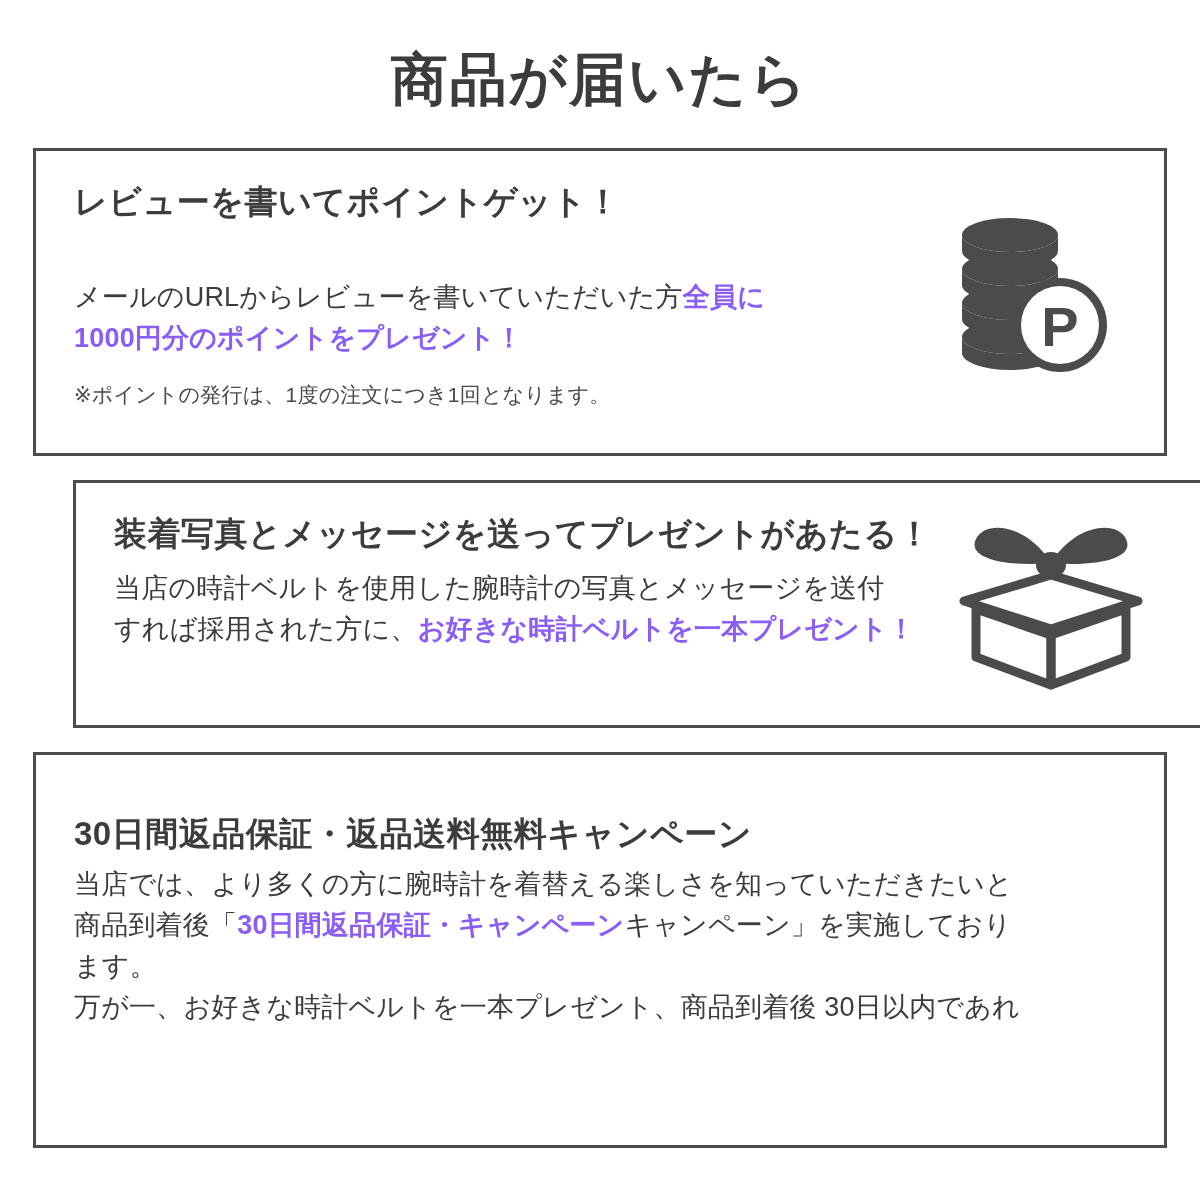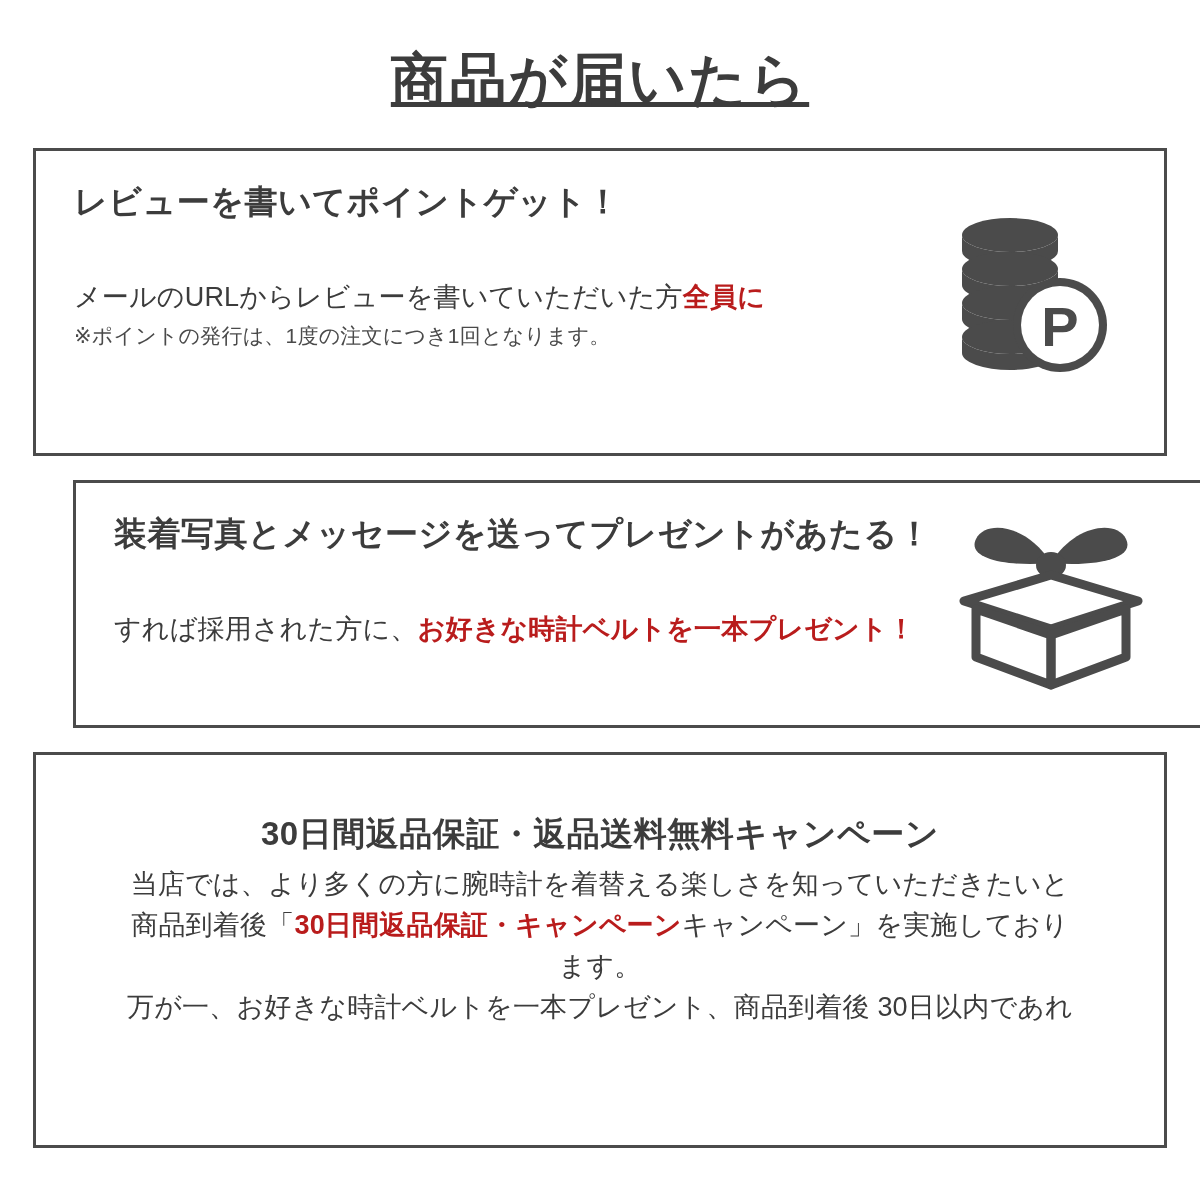--- a/index.html
+++ b/index.html
@@ -24,21 +24,20 @@
   
   .page-title {
     text-align: center;
     font-size: 57px;
     font-weight: bold;
     color: #3c3c3c;
     letter-spacing: 2px;
     margin: 0;
     padding-top: 48px;
     line-height: 1.1;
-    text-decoration: underline;
   }
 
   
   .card {
     position: absolute;
     left: 33px;
     width: 1134px;
     box-sizing: border-box;
     border: 3px solid #4b4b4b;
     background: #ffffff;
@@ -69,32 +68,32 @@
   }
 
   .card-body {
     font-size: 27px;
     line-height: 1.52;
     color: #3c3c3c;
     margin: 0;
     letter-spacing: 0.2px;
   }
   .card-body .red {
-    color: #b91c1c;
+    color: #8b5cf6;
     font-weight: bold;
   }
   .note {
     font-size: 21px;
     color: #4a4a4a;
-    margin-top: 2px;
+    margin-top: 20px;
     letter-spacing: 0.2px;
   }
 
   .text-col { max-width: 880px; }
-  #card-return .text-col { max-width: 1060px; text-align: center; }
+  #card-return .text-col { max-width: 1060px; }
 
   
   .icon-wrap {
     position: absolute;
     right: 46px;
   }
   #coins-icon-wrap { top: 62px; }
   #gift-icon-wrap  { top: 22px; right: 58px; }
 </style>
 </head>
@@ -104,20 +103,21 @@
 
   <h1 class="page-title">商品が届いたら</h1>
 
   <section class="card" id="card-review">
     <div class="card-inner">
       <div class="text-col">
         <h2 class="card-heading">レビューを書いてポイントゲット！</h2>
         <p class="card-body">
           <br>
           <span>メールのURLからレビューを書いていただいた方</span><span class="red">全員に</span><br>
+          <span class="red">1000円分のポイントをプレゼント！</span>
         </p>
         <p class="card-body note">※ポイントの発行は、1度の注文につき1回となります。</p>
       </div>
 
       <div class="icon-wrap" id="coins-icon-wrap">
         <svg width="180" height="175" viewBox="0 0 180 175" aria-hidden="true">
           <g fill="#4b4b4b">
 
             <ellipse cx="72" cy="22" rx="48" ry="17"></ellipse>
             <path d="M24 22 v16 a48 17 0 0 0 96 0 v-16 a48 17 0 0 1 -96 0 z"></path>
@@ -135,21 +135,21 @@
         </svg>
       </div>
     </div>
   </section>
 
   <section class="card" id="card-gift">
     <div class="card-inner">
       <div class="text-col">
         <h2 class="card-heading">装着写真とメッセージを送ってプレゼントがあたる！</h2>
         <p class="card-body">
-          <br>
+          <span>当店の時計ベルトを使用した腕時計の写真とメッセージを送付</span><br>
           <span>すれば採用された方に、</span><span class="red">お好きな時計ベルトを一本プレゼント！</span>
         </p>
       </div>
 
       <div class="icon-wrap" id="gift-icon-wrap">
         <svg width="190" height="200" viewBox="0 0 190 200" aria-hidden="true">
           <g fill="#4b4b4b">
 
             <path d="M95 58 C 72 20, 30 14, 20 34 C 10 54, 52 62, 95 58 Z"></path>
 

